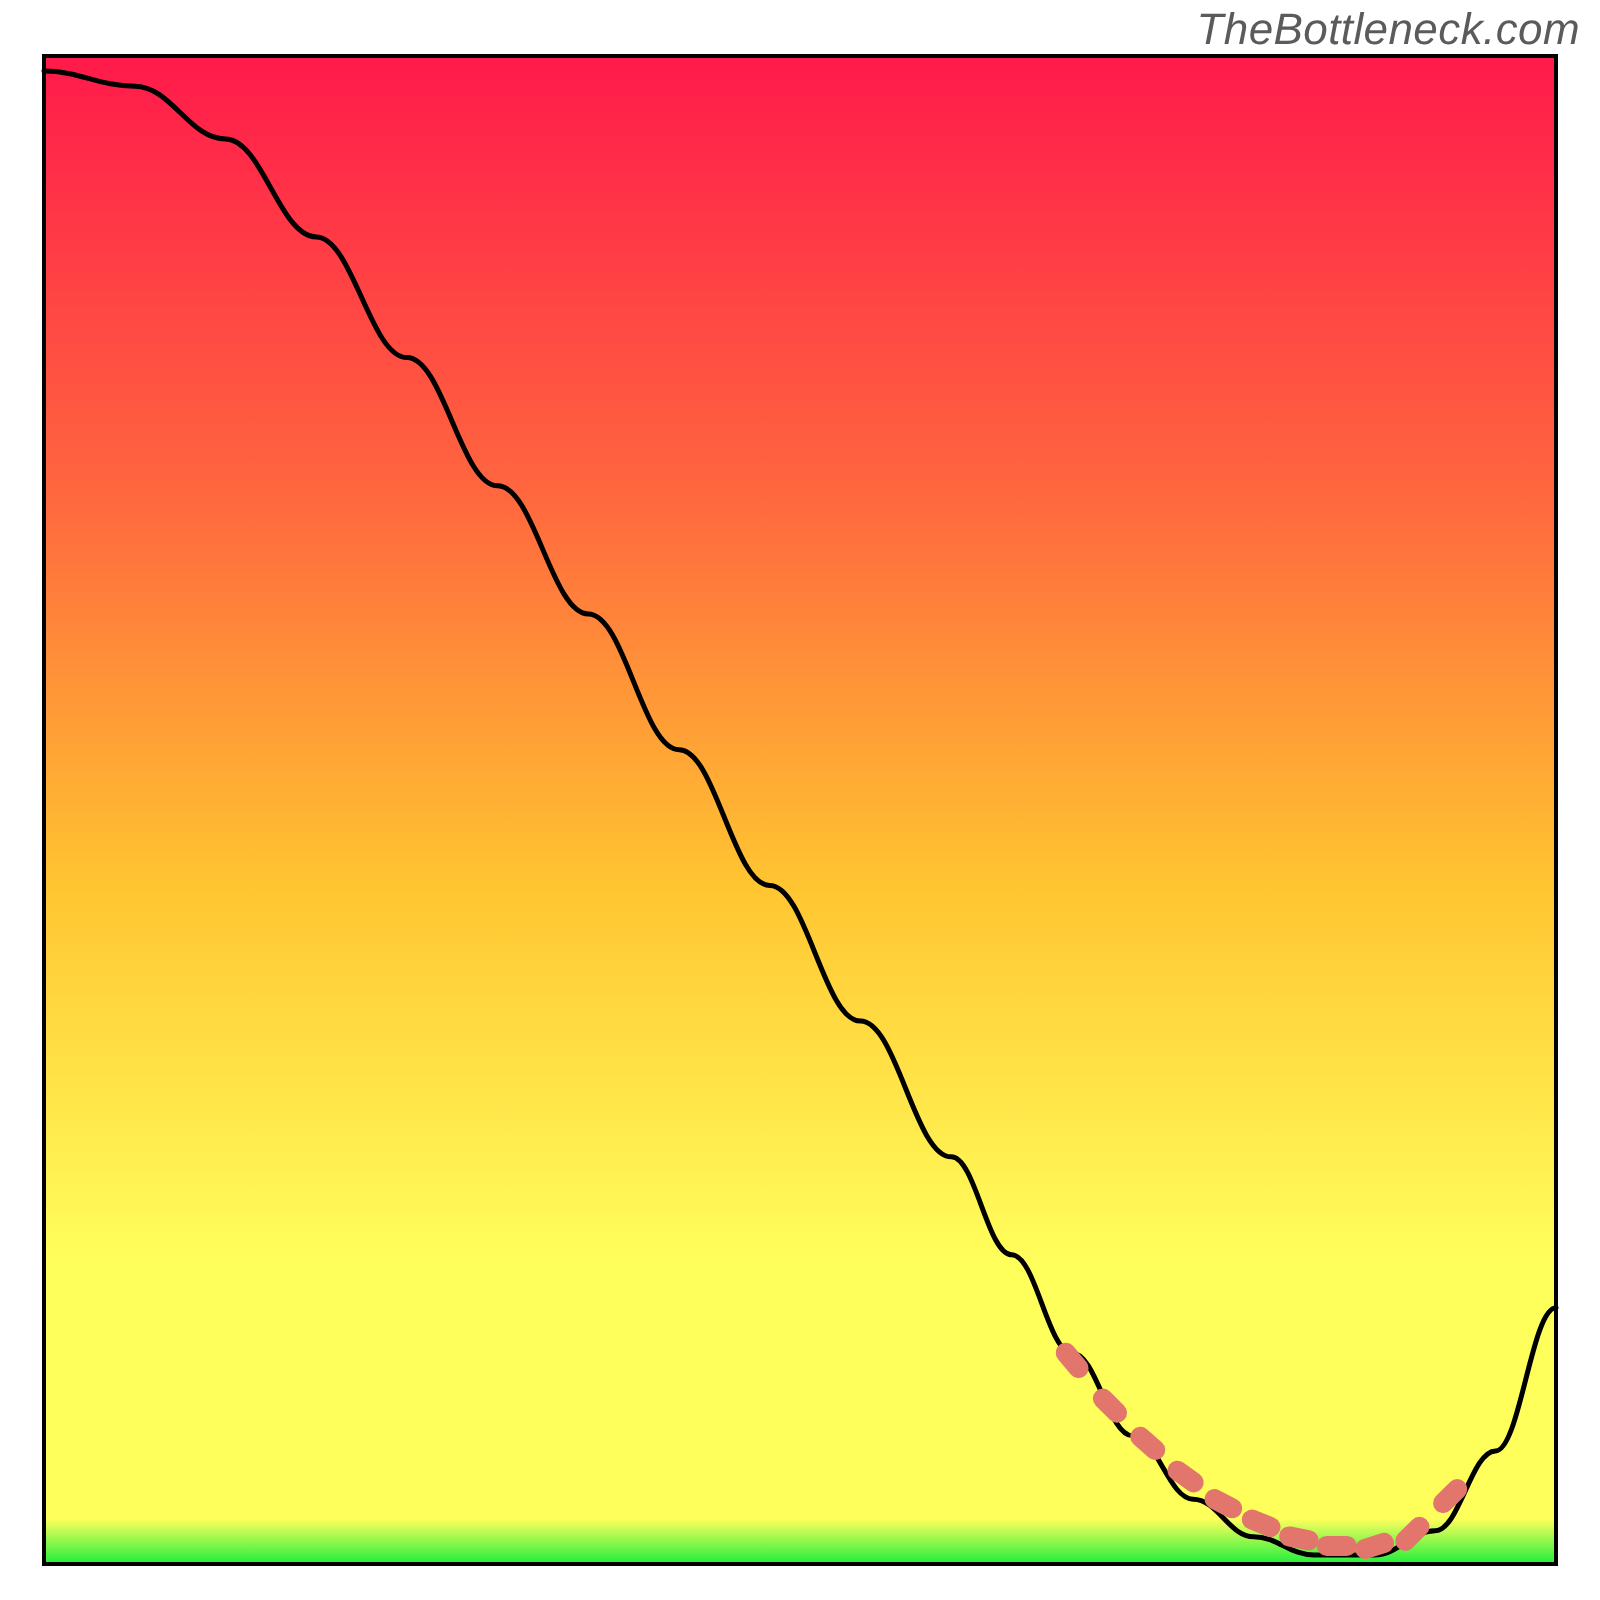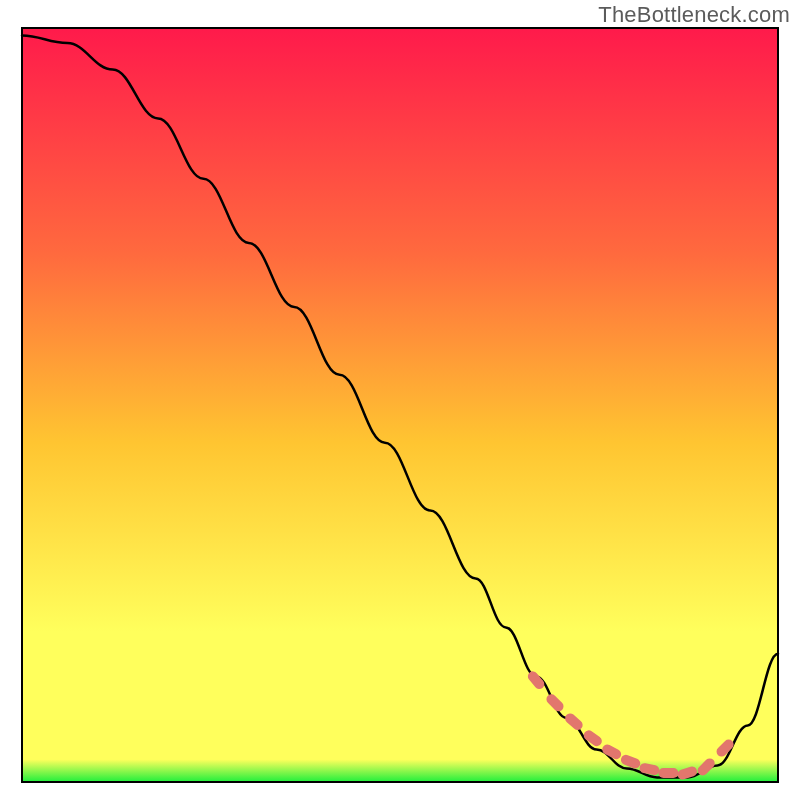--- a/index.html
+++ b/index.html
@@ -8,20 +8,21 @@
     width: 800px;
     height: 800px;
     background: #fff;
     overflow: hidden;
     font-family: Arial, Helvetica, sans-serif;
   }
   .stage {
     position: relative;
     width: 800px;
     height: 560px;
+    font-style: italic;
   }
   .watermark {
     position: absolute;
     top: 2px;
     right: 10px;
     font-size: 22px;
     font-weight: 500;
     color: #5b5b5b;
     letter-spacing: 0.2px;
     user-select: none;

